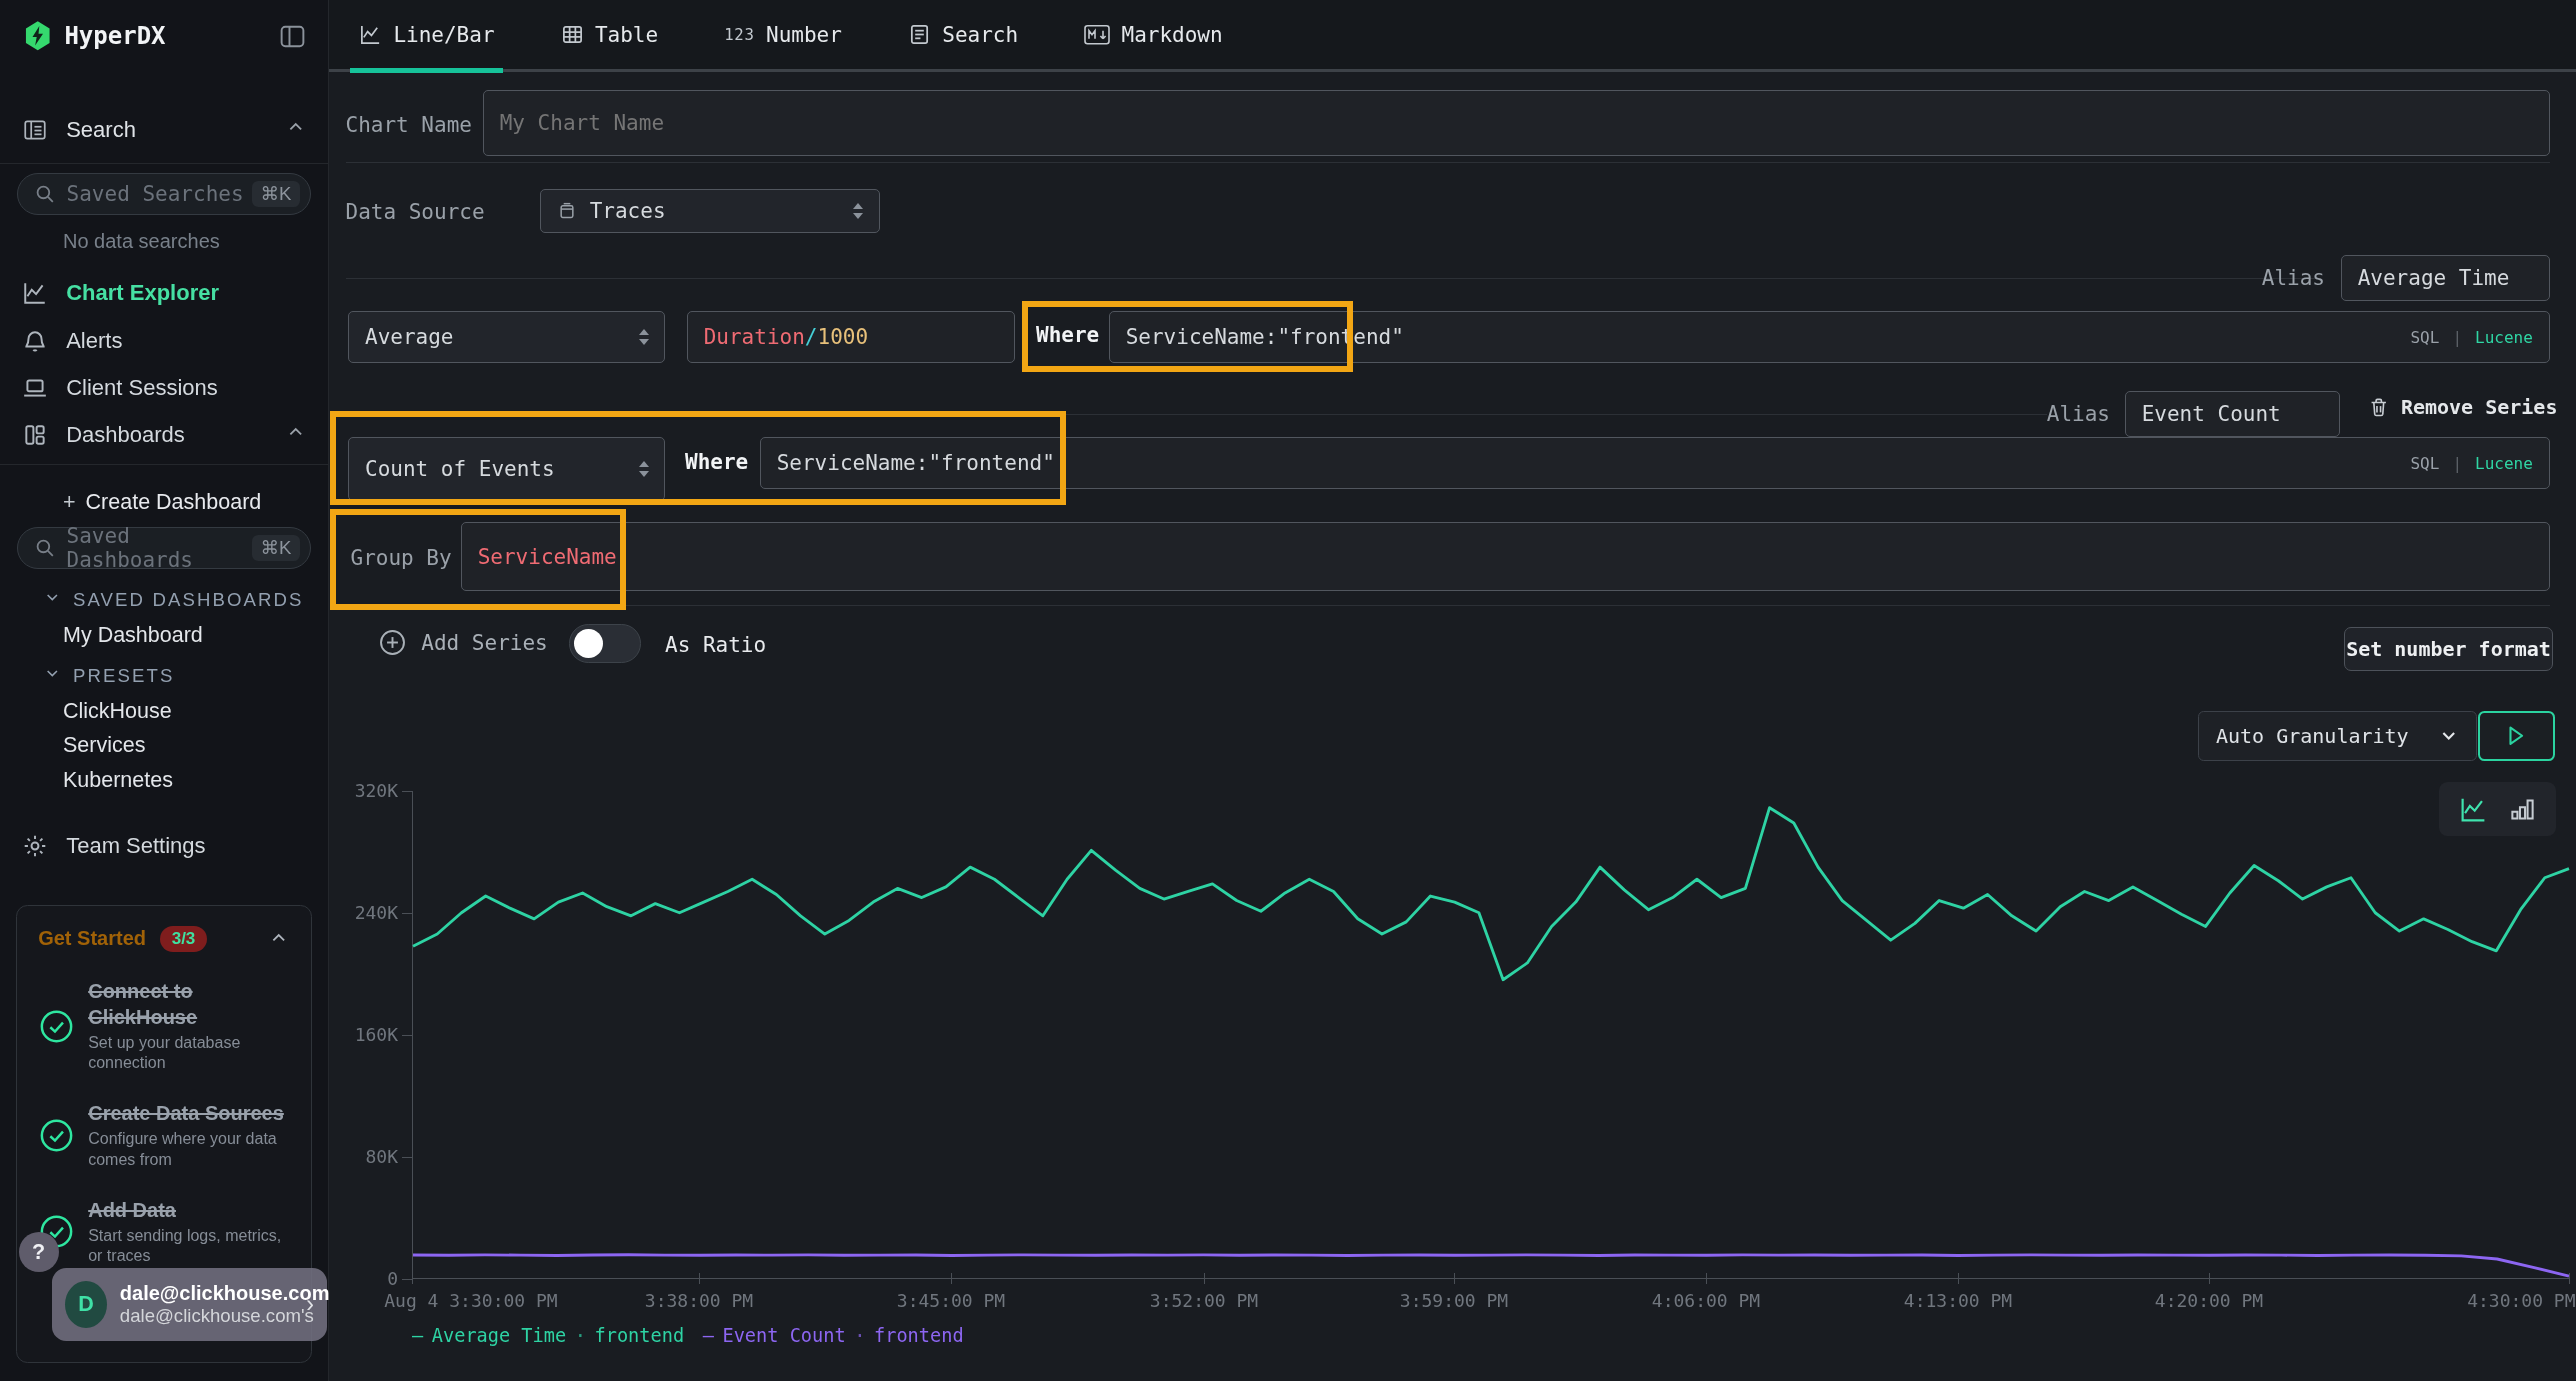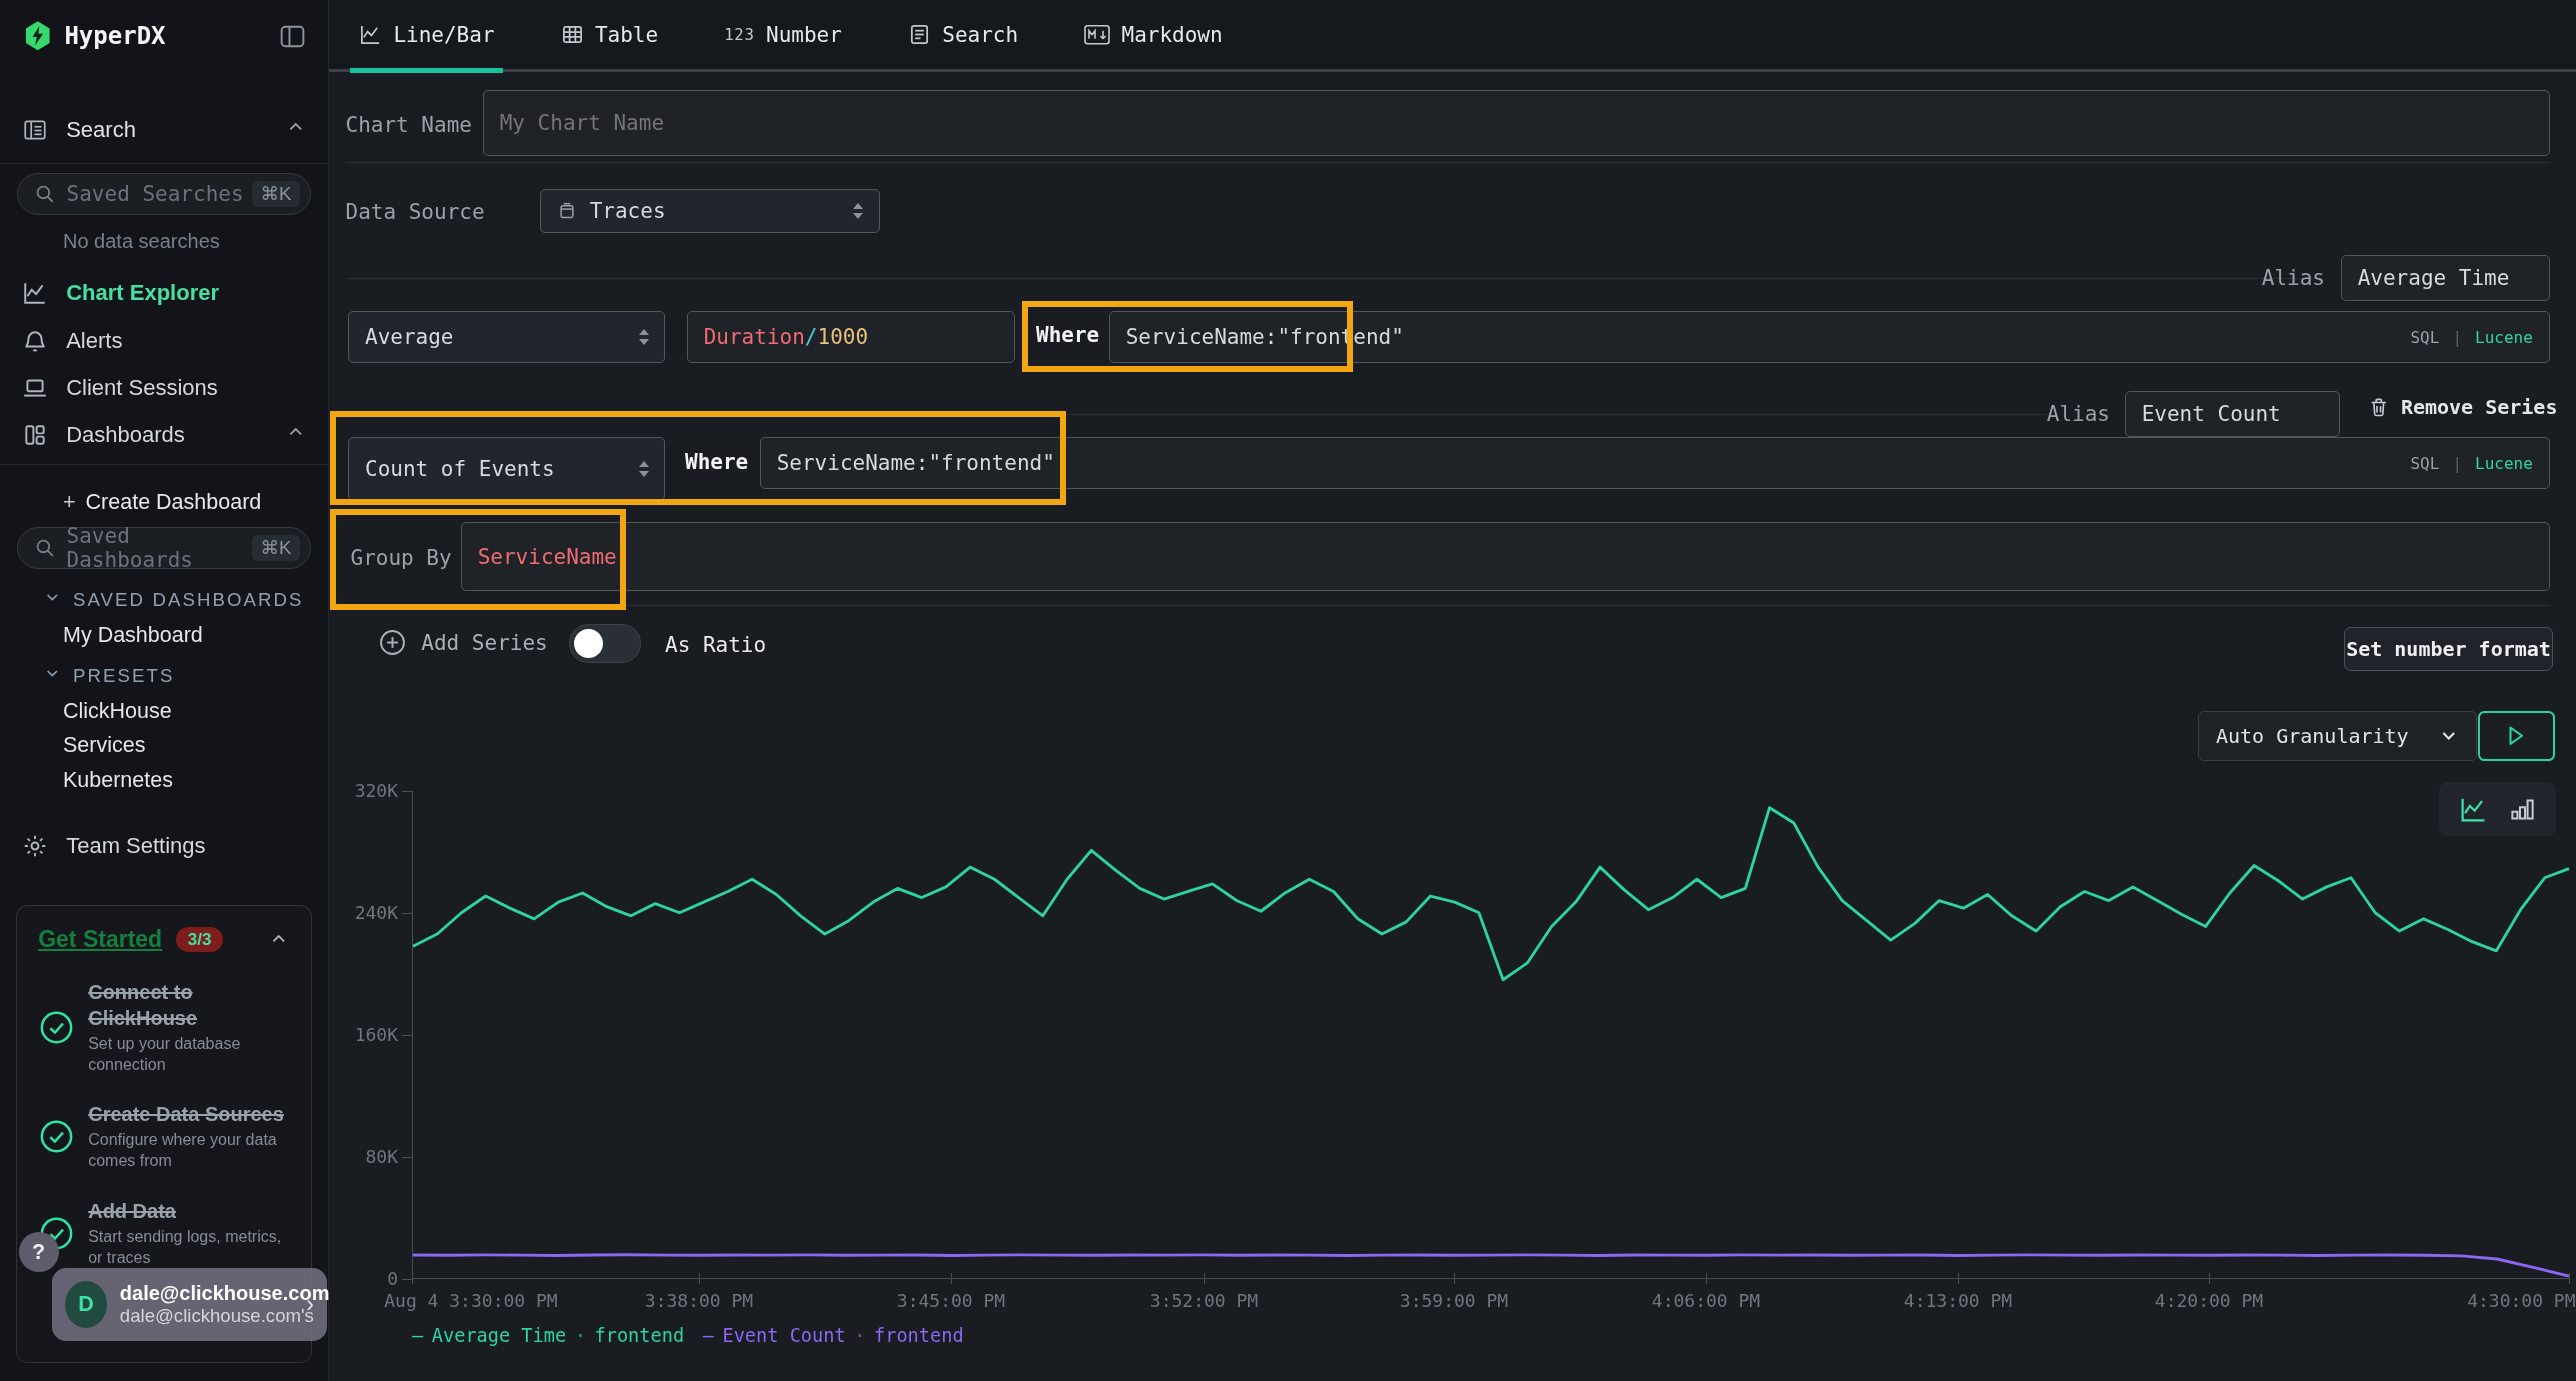--- a/index.html
+++ b/index.html
@@ -33,21 +33,21 @@
   .nav-item .ico { width:29px; margin-right:15.7px; color:#aeb5bd; display:flex; }
   .nav-item.active { color:#46e0a3; font-weight:bold; }
   .nav-item .chev { margin-left:auto; color:#9aa1a9; }
   .sub-item { padding-left:63px; color:#e3e6ea; font-size:21.5px; display:flex; align-items:center; }
   .group-label { padding-left:43px; color:#93a0b0; font-size:18.6px; letter-spacing:2.1px; display:flex; align-items:center; gap:11.4px; }
   .group-label .chev { color:#93a0b0; }
 
   .gs-card { position:absolute; left:15.7px; right:15.7px; top:905px; height:458px;
     background:#15171c; border:1.4px solid #2f343a; border-radius:11.4px; padding:20px 21.5px; }
   .gs-title-row { display:flex; align-items:center; gap:14.3px; }
-  .gs-title { color:#15803d; font-weight:bold; font-size:23px;text-decoration:underline; }
+  .gs-title { color:#a16207; font-weight:bold; font-size:20px; }
   .gs-badge { background:#7f1d1d; color:#3fe0a0; font-weight:bold; font-size:17px; border-radius:13px; padding:2.9px 11.4px; }
   .gs-chev { margin-left:auto; color:#aeb5bd; }
   .gs-step { display:flex; align-items:center; margin-top:26px; }
   .gs-check { width:50px; flex:0 0 50px; display:flex; }
   .gs-step-title { color:#99a1ab; font-weight:bold; font-size:20px; text-decoration:line-through; line-height:1.3; }
   .gs-step-desc { color:#868d97; font-size:16px; line-height:1.3; margin-top:2.9px; }
   .help-fab { position:absolute; left:18.6px; top:1232px; width:40px; height:40px; border-radius:50%;
     background:#5f5c6b; color:#f0f0f4; font-weight:bold; font-size:21.5px;
     display:flex; align-items:center; justify-content:center; z-index:6; }
   .user-chip { position:absolute; left:52px; top:1268px; width:275px; height:73px; z-index:5;

